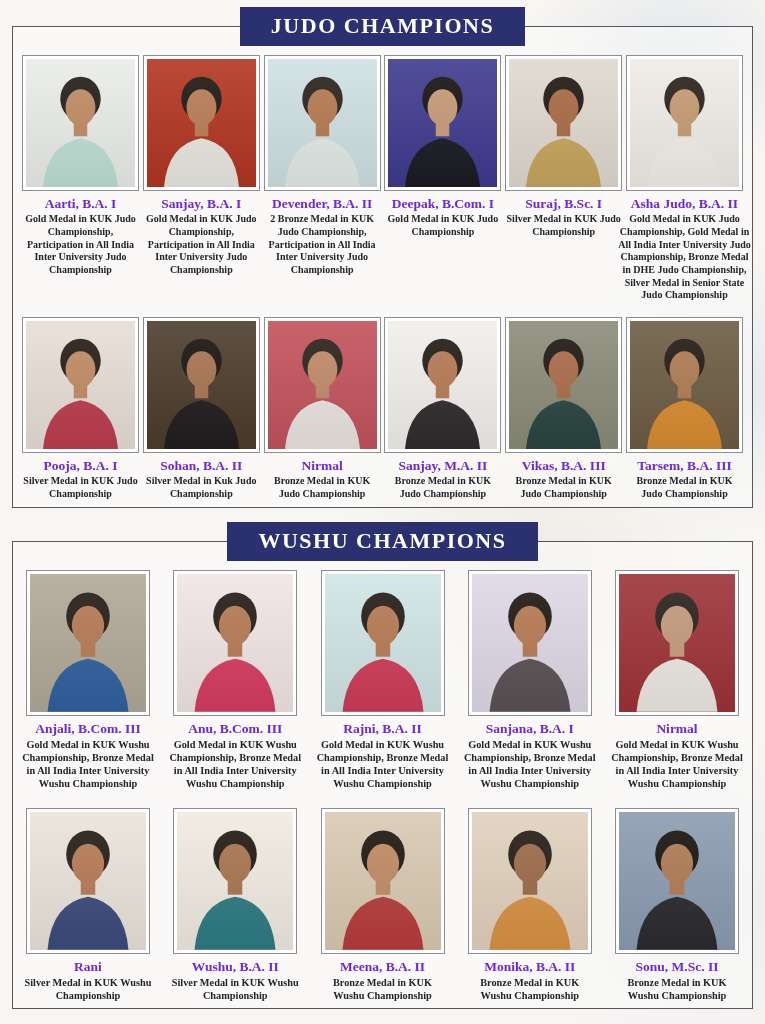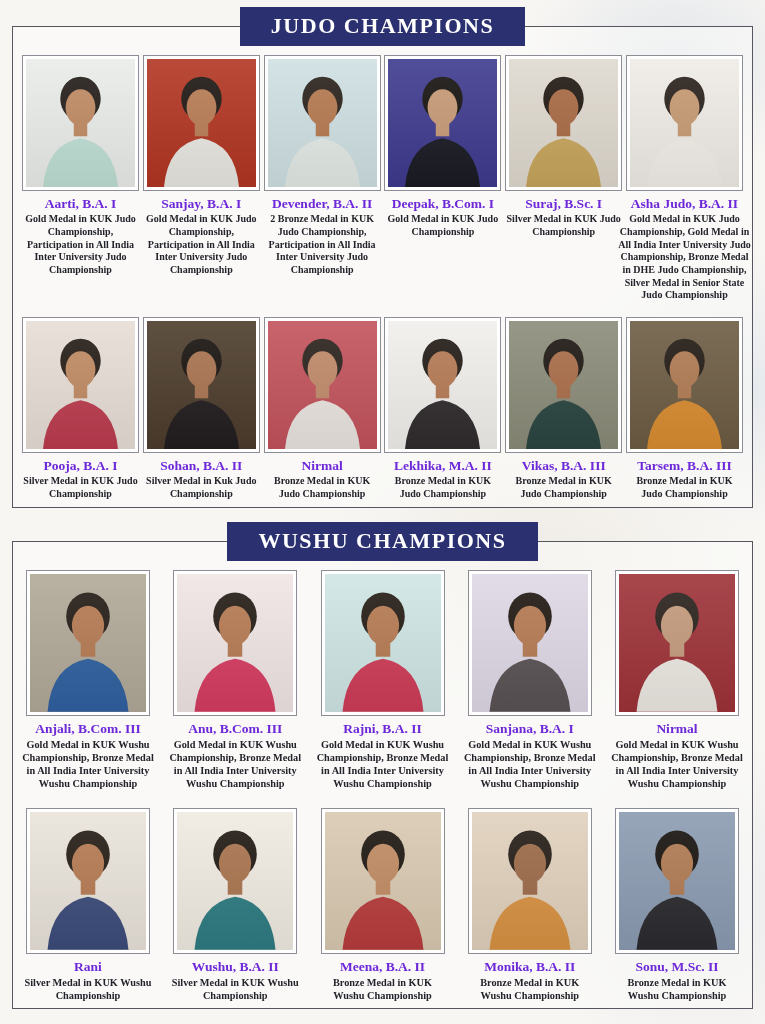--- a/index.html
+++ b/index.html
@@ -231,21 +231,21 @@
       <div class="photo" style="background: rgb(241, 239, 236);">
         <svg viewBox="0 0 100 125" preserveAspectRatio="xMidYMax meet">
           <ellipse class="p-hair" cx="50" cy="33" rx="21" ry="23" style="fill: rgb(34, 27, 22);"></ellipse>
           <rect class="p-neck" x="43" y="54" width="14" height="18" style="fill: rgb(181, 122, 85);"></rect>
           <ellipse class="p-face" cx="50" cy="42" rx="15.5" ry="19" style="fill: rgb(181, 122, 85);"></ellipse>
           <path class="p-hairtop" d="M33,40 Q29,11 50,11 Q71,11 67,40 Q66,23 50,21 Q34,23 33,40 Z" style="fill: rgb(34, 27, 22);"></path>
           <path class="p-shirt" d="M11,125 Q15,80 50,74 Q85,80 89,125 Z" style="fill: rgb(48, 44, 46);"></path>
         </svg>
       </div>
     </div>
-    <div class="name">Lekhika, M.A. II</div>
+    <div class="name">Sanjay, M.A. II</div>
     <div class="detail">Bronze Medal in KUK Judo Championship</div>
   </div>
 
   <div class="card">
     <div class="photo-frame">
       <div class="photo" style="background: rgb(139, 139, 121);">
         <svg viewBox="0 0 100 125" preserveAspectRatio="xMidYMax meet">
           <ellipse class="p-hair" cx="50" cy="33" rx="21" ry="23" style="fill: rgb(29, 23, 18);"></ellipse>
           <rect class="p-neck" x="43" y="54" width="14" height="18" style="fill: rgb(169, 108, 72);"></rect>
           <ellipse class="p-face" cx="50" cy="42" rx="15.5" ry="19" style="fill: rgb(169, 108, 72);"></ellipse>

